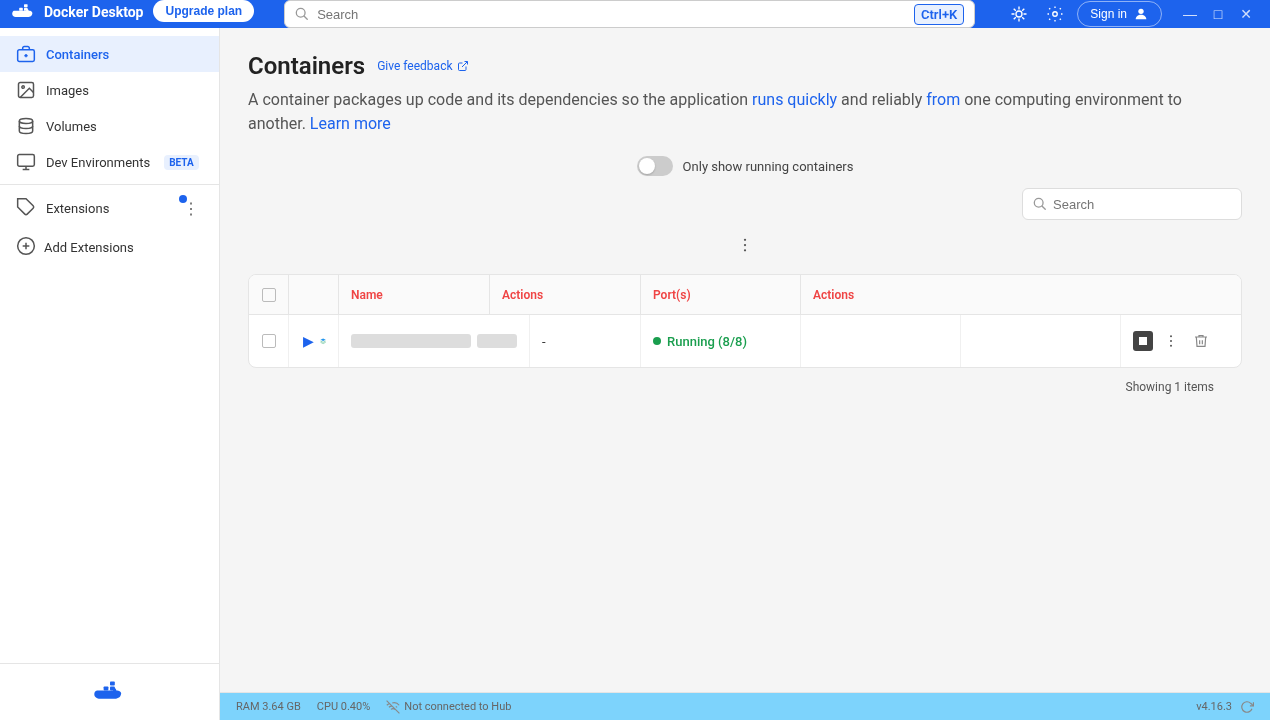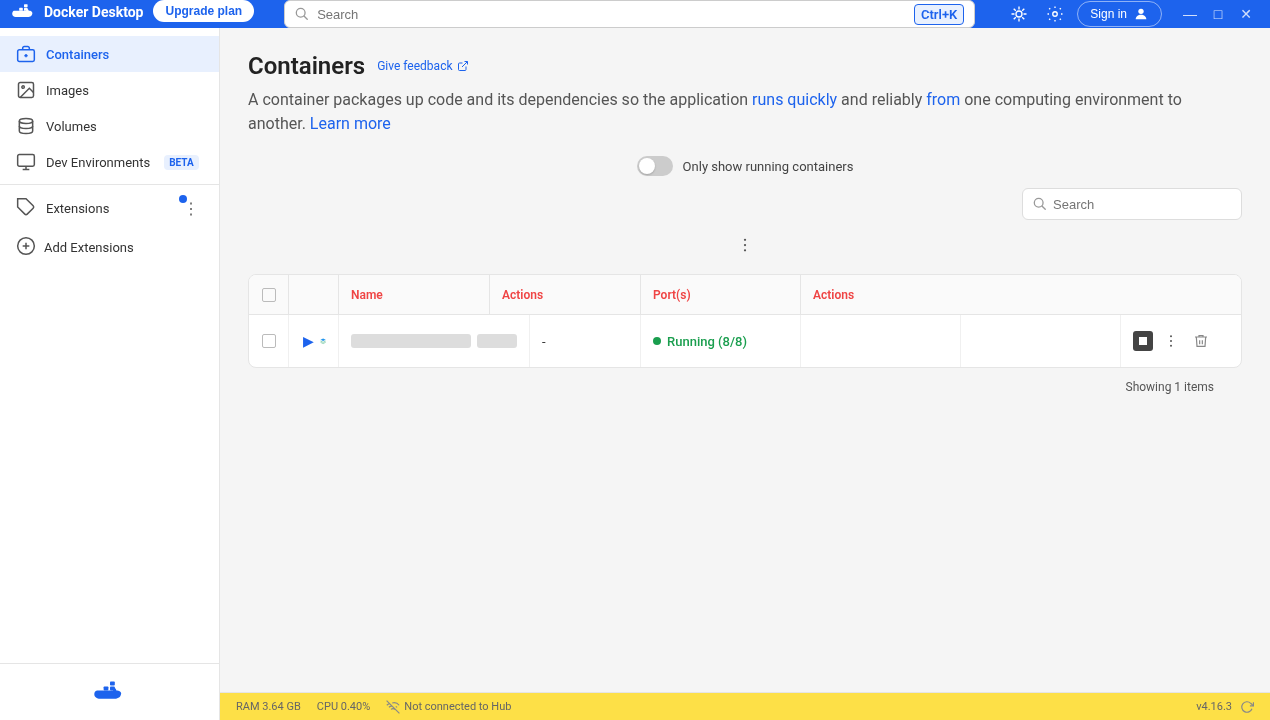--- a/index.html
+++ b/index.html
@@ -413,21 +413,21 @@
     }
     .actions-cell {
       display: flex;
       align-items: center;
       gap: 6px;
     }
 
     
     .statusbar {
       height: 28px;
-      background: #fde047;
+      background: #7dd3fc;
       border-top: 1px solid #e5e5e5;
       display: flex;
       align-items: center;
       padding: 0 16px;
       font-size: 11px;
       color: #666;
       gap: 16px;
       flex-shrink: 0;
     }
     .statusbar-right {

